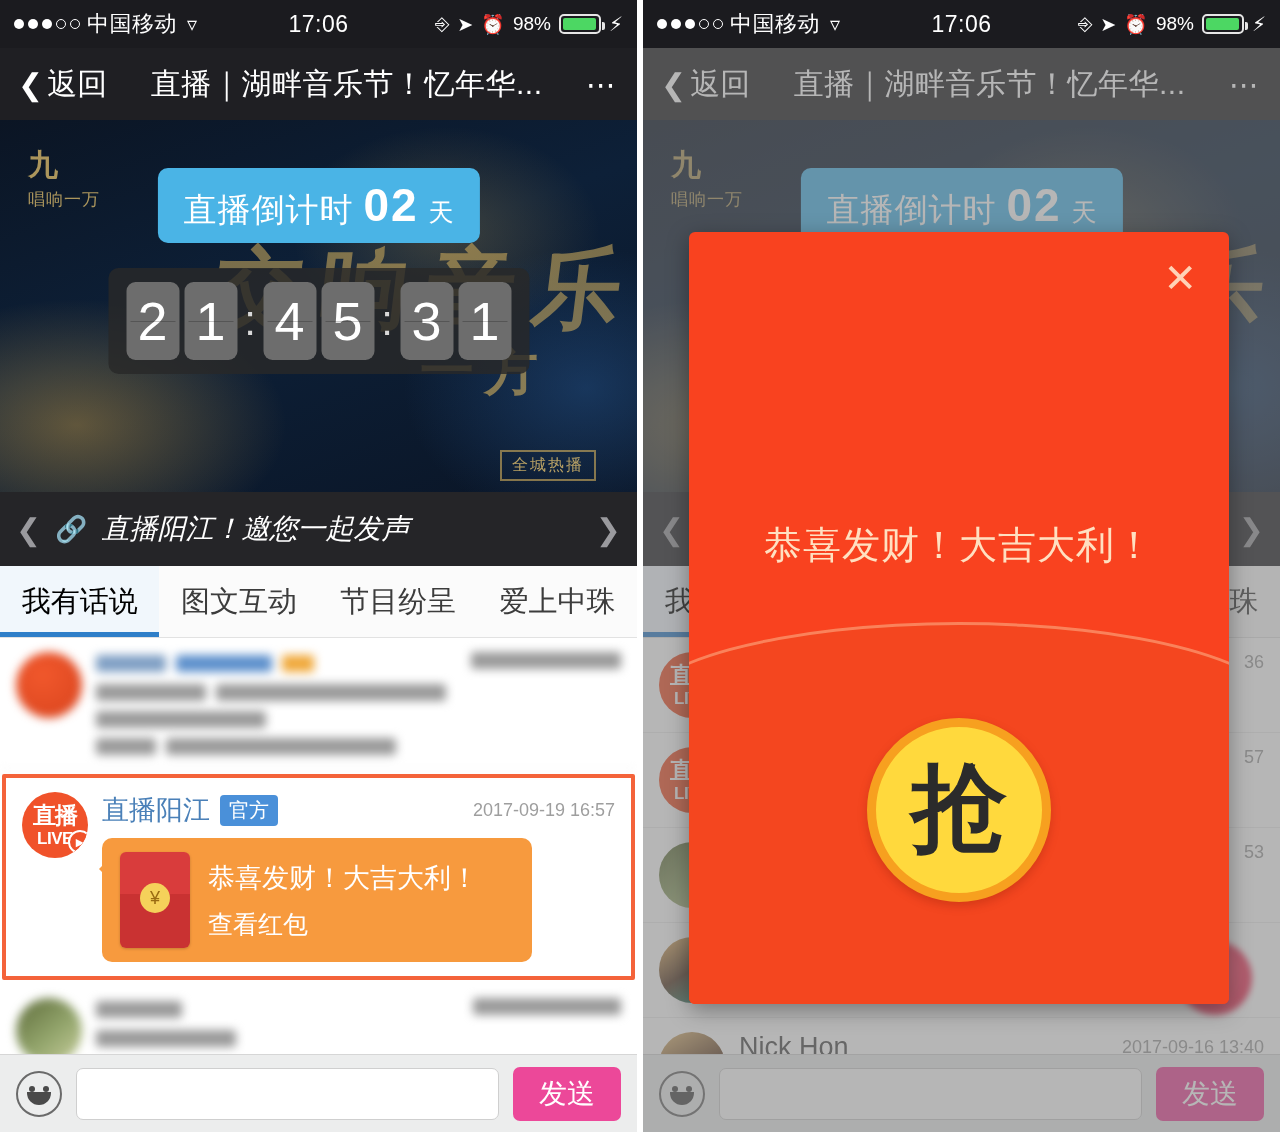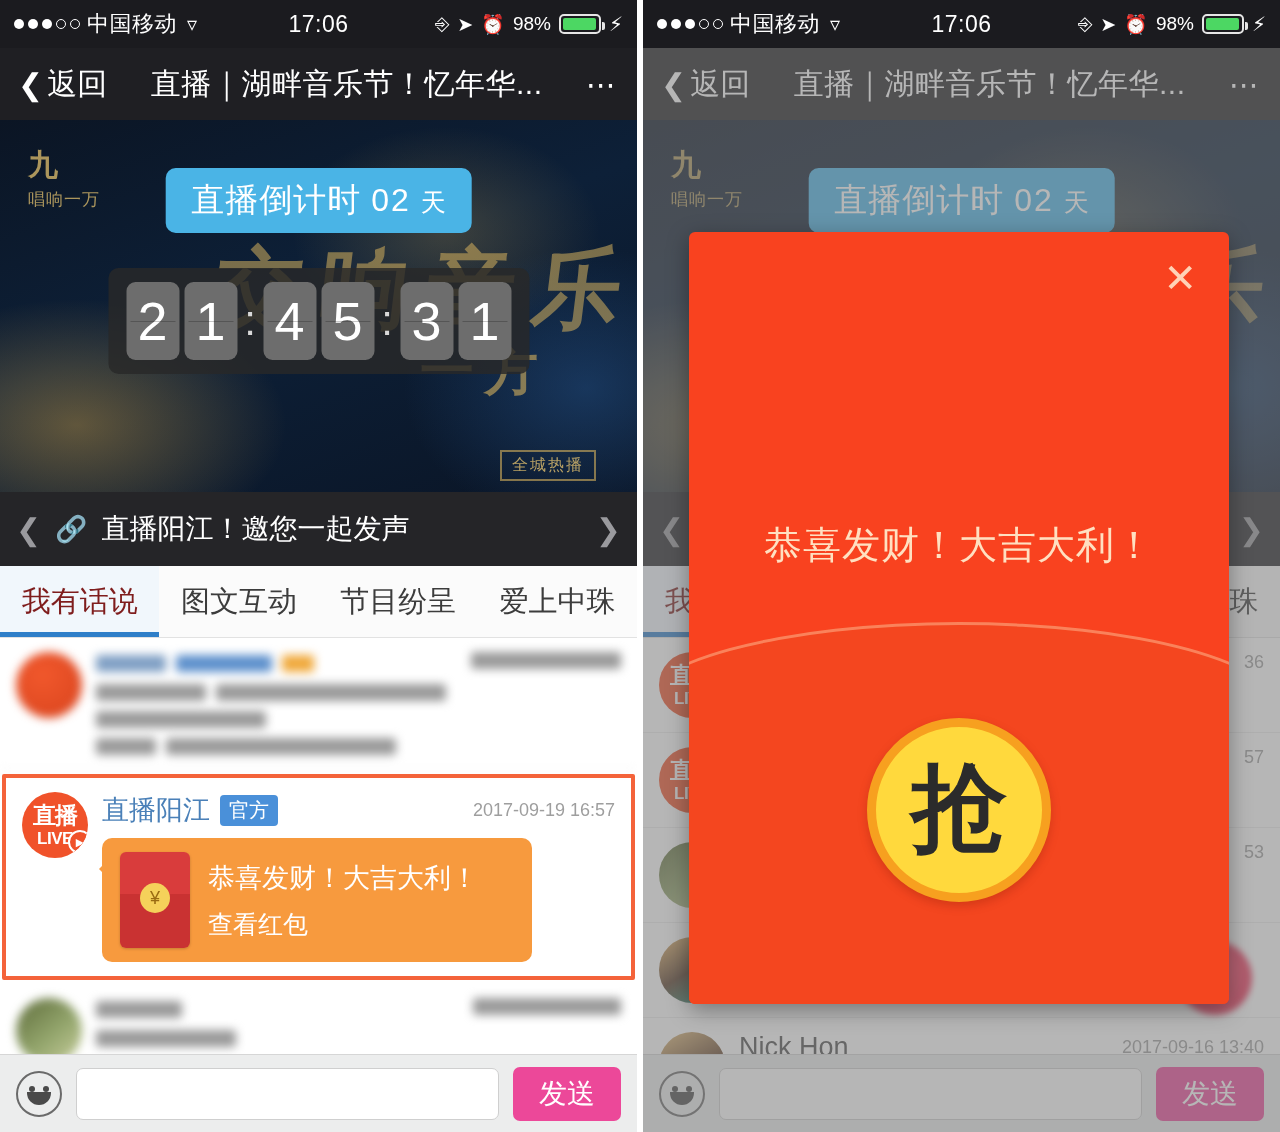--- a/index.html
+++ b/index.html
@@ -102,21 +102,21 @@
     border: 2px solid rgba(214,176,92,.6); color: rgba(226,192,110,.8);
     font-size: 16px; padding: 3px 10px; letter-spacing: 2px;
   }
   .countdown-badge {
     position: absolute; top: 48px; left: 50%; transform: translateX(-50%);
     background: #4ab4e6; color: #fff; border-radius: 10px;
     padding: 10px 26px; display: flex; align-items: baseline; gap: 10px;
     white-space: nowrap;
   }
   .cb-label { font-size: 33px; letter-spacing: 1px; }
-  .cb-num { font-size: 32px; font-weight: 400; letter-spacing: 2px; }
+  .cb-num { font-size: 46px; font-weight: 700; letter-spacing: 2px; }
   .cb-unit { font-size: 25px; }
 
   .flip-wrap {
     position: absolute; top: 148px; left: 50%; transform: translateX(-50%);
     background: rgba(40,40,40,.82); border-radius: 10px;
     padding: 14px 18px; display: flex; align-items: center; gap: 5px;
   }
   .flip {
     width: 53px; height: 78px; border-radius: 9px; background: #6d6d6d;
     color: #fff; font-size: 54px; display: flex; align-items: center;
@@ -132,32 +132,32 @@
     line-height: .8; letter-spacing: 0;
   }
 
   
   .linkbar {
     height: 74px; background: #252528; color: #fff;
     display: flex; align-items: center; padding: 0 16px; gap: 14px;
   }
   .lb-arrow { color: #9a9a9e; font-size: 30px; font-weight: 300; cursor: pointer; }
   .lb-chain { font-size: 26px; color: #dcdcdc; }
-  .lb-text { font-size: 28px; flex: 1; white-space: nowrap; overflow: hidden; }
+  .lb-text { font-size: 28px; flex: 1; white-space: nowrap; overflow: hidden; font-style: italic; }
 
   
   .tabs {
     display: flex; height: 72px; background: #fbfbfb;
     border-bottom: 1px solid #e2e2e2;
   }
   .tab {
     flex: 1; display: flex; align-items: center; justify-content: center;
     font-size: 29px; color: #3c3c3c; position: relative; cursor: pointer;
   }
-  .tab.active { color: #7f1d1d; background: #f1f7fc; }
+  .tab.active { color: #000000; background: #f1f7fc; }
   .tab.active::after {
     content: ""; position: absolute; left: 0; right: 0; bottom: 0;
     height: 5px; background: #2f7fc9;
   }
 
   
   .chatlist { background: #fff; position: relative; }
   .row {
     display: flex; padding: 14px 16px; gap: 14px;
     border-bottom: 1px solid #ededed; position: relative; min-height: 92px;

